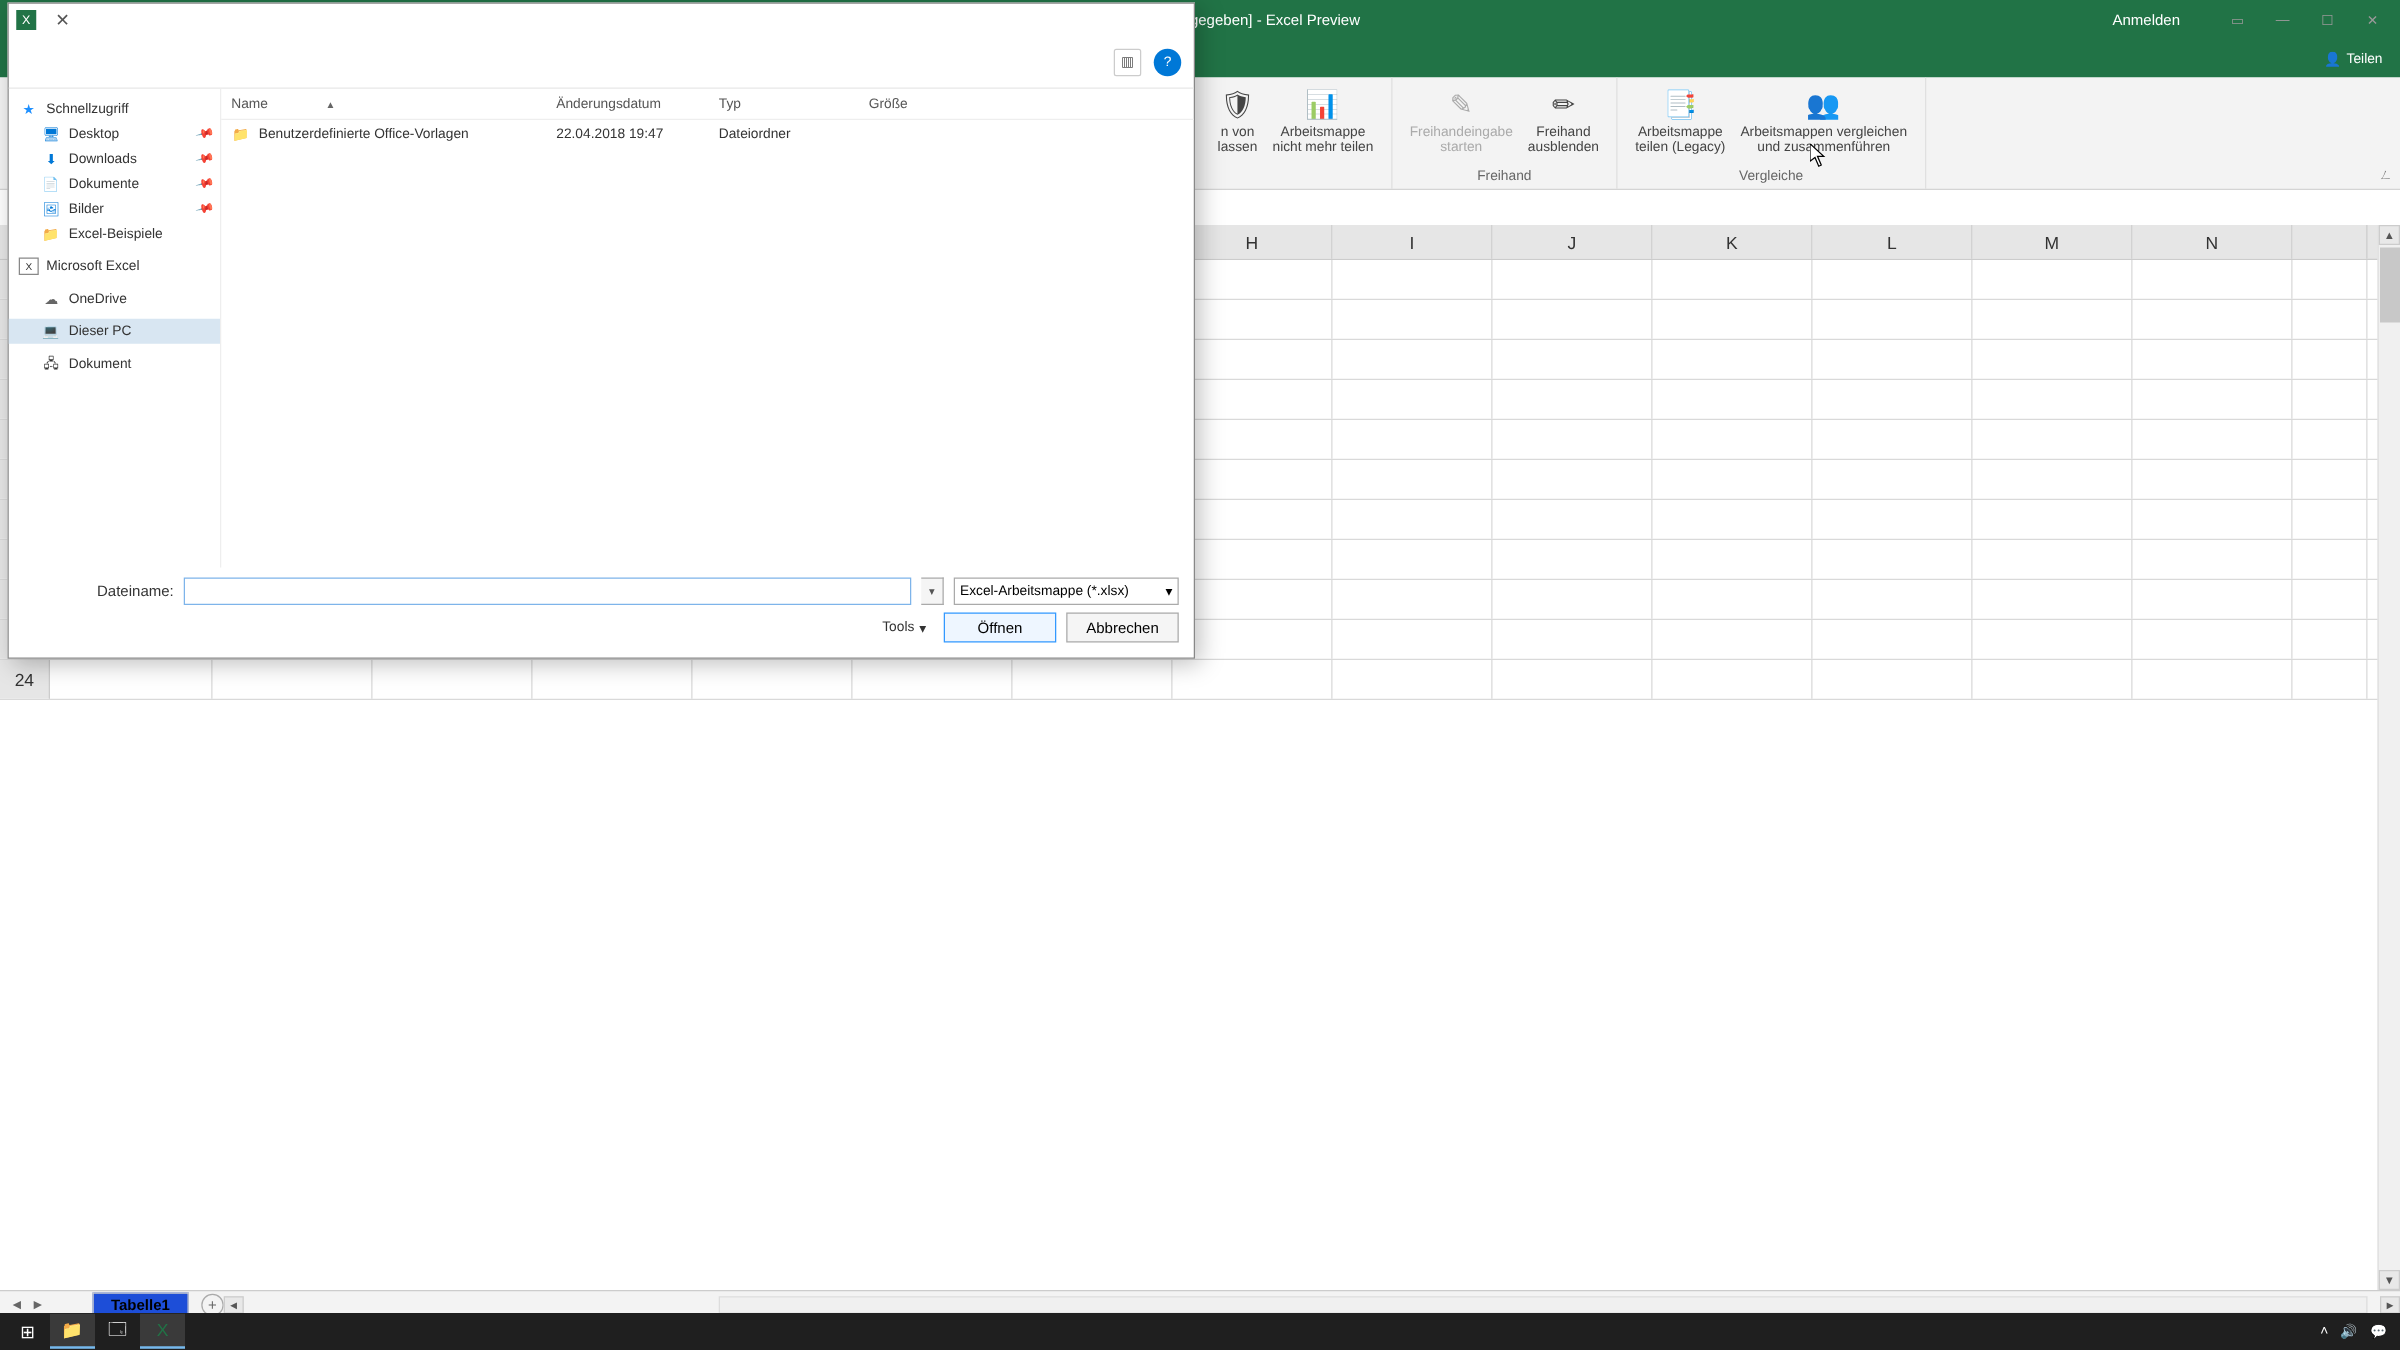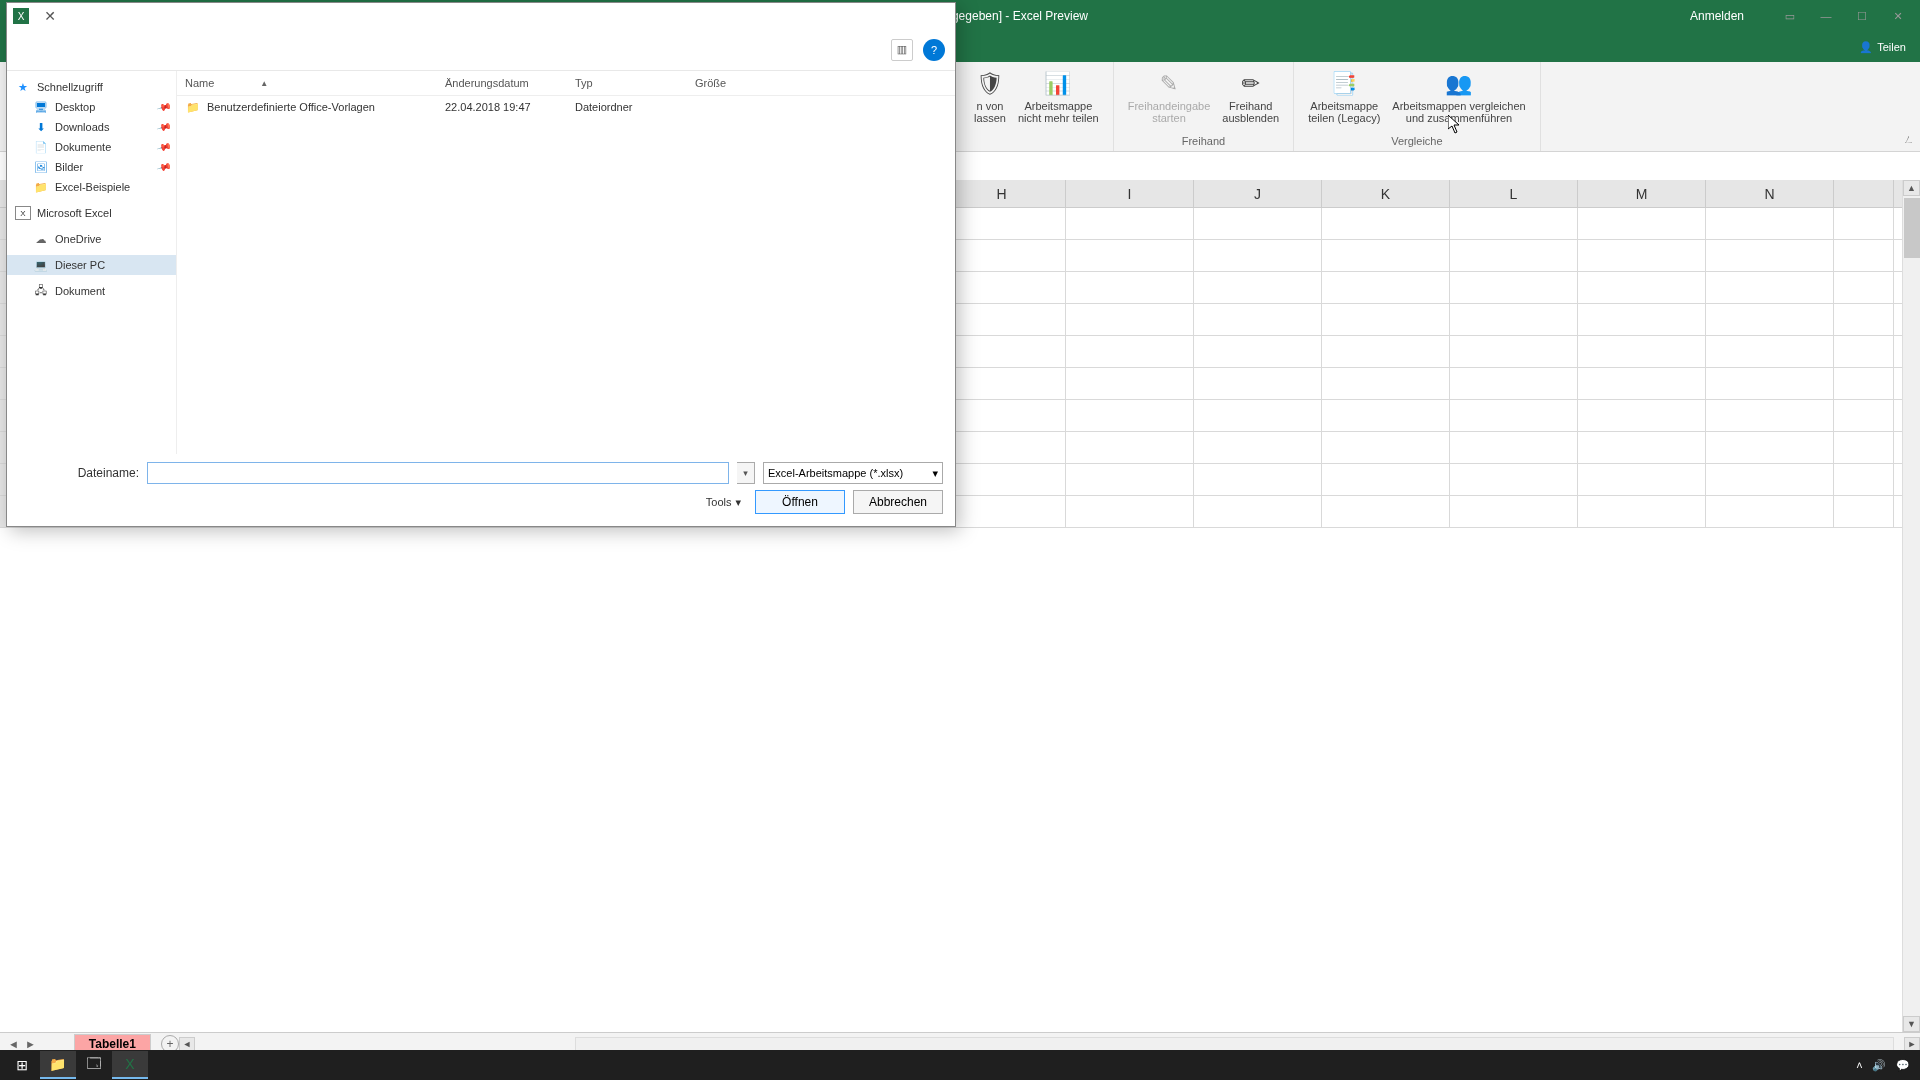--- a/index.html
+++ b/index.html
@@ -32,21 +32,21 @@
 .row-header-spacer { width: 40px; border-right: 1px solid #ccc; background: #e6e6e6;}
 .col-h { border-right: 1px solid #ccc; text-align: center; line-height: 28px; font-size: 14px; color: #333; background:#e6e6e6;}
 .rows { }
 .row { display: flex; height: 32px; border-bottom: 1px solid #d9d9d9; }
 .row-h { width: 40px; text-align: center; border-right: 1px solid #ccc; background: #e6e6e6; line-height: 32px; font-size: 14px; color:#333;}
 .cell { border-right: 1px solid #d9d9d9; padding: 0 4px; line-height: 32px; font-size: 16px; font-weight: bold; color:#000;}
 
 
 .sheet-tabs { position: absolute; bottom: 26px; left: 0; right: 0; height: 22px; background: #f3f3f3; border-top: 1px solid #ccc; display: flex; align-items: center; }
 .tab-nav { display: flex; padding: 0 8px; gap: 6px; color: #666;}
-.sheet-tab { padding: 2px 14px; background: #fca5a5; border: 1px solid #ccc; border-bottom: none; font-weight: bold; font-size: 12px; }
+.sheet-tab { padding: 2px 14px; background: #1d4ed8; border: 1px solid #ccc; border-bottom: none; font-weight: bold; font-size: 12px; }
 .add-sheet { width: 18px; height: 18px; border: 1px solid #aaa; border-radius: 50%; display:flex; align-items:center; justify-content:center; margin-left: 10px; font-size: 12px; color:#666;}
 .hscroll-track { flex:1; margin: 0 10px 0 380px; height: 14px; background:#f0f0f0; border:1px solid #ddd; position:relative;}
 .hscroll-btn { width:16px; height:14px; background:#e8e8e8; border:1px solid #ccc; display:flex;align-items:center;justify-content:center;font-size:9px;color:#555;}
 
 
 .status-bar { position: absolute; bottom: 0; left: 0; right: 0; height: 26px; background: #f3f3f3; border-top: 1px solid #ccc; display: flex; align-items: center; padding: 0 8px; font-size: 12px; color: #444; justify-content: space-between;}
 .status-left { }
 .status-right { display: flex; align-items: center; gap: 8px; }
 .view-btns { display:flex; gap:0;}
 .view-btn { width:26px; height:18px; border:1px solid #ccc; display:flex;align-items:center;justify-content:center;font-size:10px;}
@@ -377,20 +377,38 @@
           <div class="cell" style="width: 128px;"></div>
           <div class="cell" style="width: 128px;"></div>
           <div class="cell" style="width: 128px;"></div>
           <div class="cell" style="width: 128px;"></div>
           <div class="cell" style="width: 128px;"></div>
           <div class="cell" style="width: 128px;"></div>
           <div class="cell" style="width: 128px;"></div>
           <div class="cell" style="width: 128px;"></div>
           <div class="cell" style="width: 60px;"></div>
         </div>
+        <div class="row">
+          <div class="row-h">24</div>
+          <div class="cell" style="width: 130px;"></div>
+          <div class="cell" style="width: 128px;"></div>
+          <div class="cell" style="width: 128px;"></div>
+          <div class="cell" style="width: 128px;"></div>
+          <div class="cell" style="width: 128px;"></div>
+          <div class="cell" style="width: 128px;"></div>
+          <div class="cell" style="width: 128px;"></div>
+          <div class="cell" style="width: 128px;"></div>
+          <div class="cell" style="width: 128px;"></div>
+          <div class="cell" style="width: 128px;"></div>
+          <div class="cell" style="width: 128px;"></div>
+          <div class="cell" style="width: 128px;"></div>
+          <div class="cell" style="width: 128px;"></div>
+          <div class="cell" style="width: 128px;"></div>
+          <div class="cell" style="width: 60px;"></div>
+        </div>
       </div>
   </div>
 
   <div class="vscroll">
     <div class="vscroll-btn">▲</div>
     <div class="vscroll-thumb"></div>
     <div class="vscroll-btn" style="position:absolute;bottom:0;width:100%">▼</div>
   </div>
 
   <div class="sheet-tabs">

